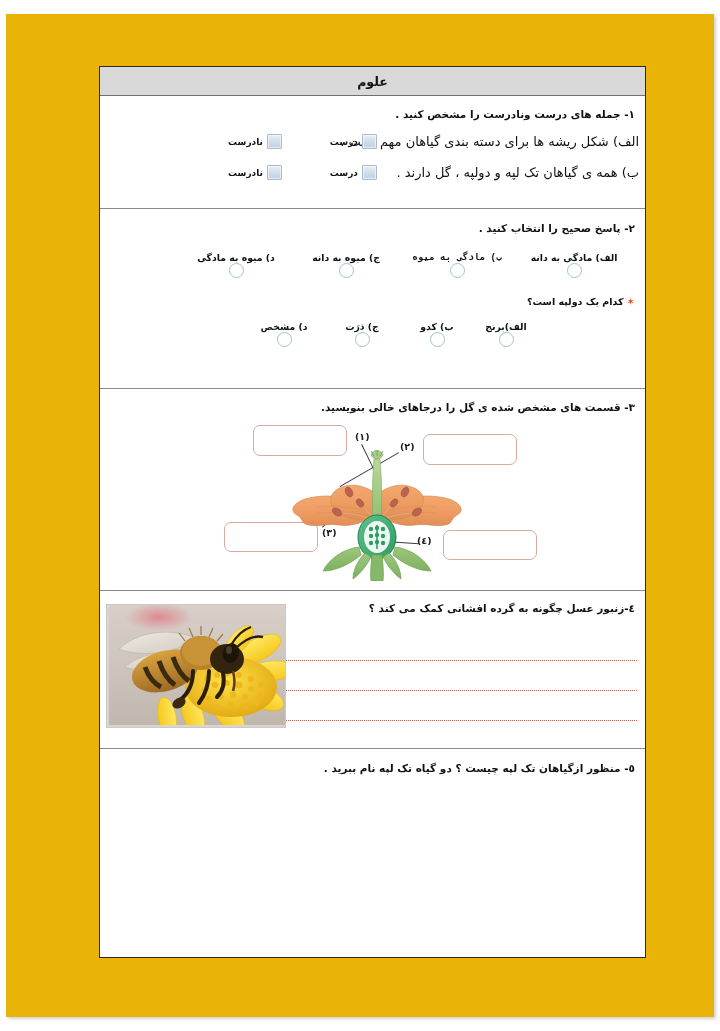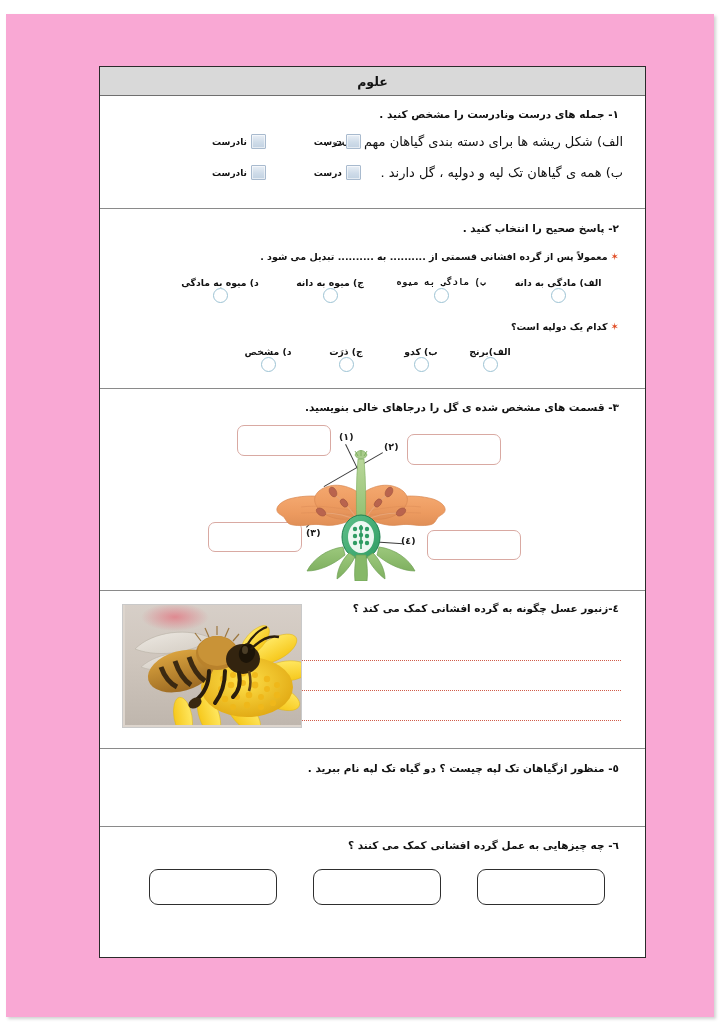--- a/index.html
+++ b/index.html
@@ -15,21 +15,21 @@
     font-family: "DejaVu Sans", "Liberation Sans", sans-serif;
   }
 
   
   #yellow-page {
     position: absolute;
     left: 6px;
     top: 14px;
     width: 708px;
     height: 1003px;
-    background: #f9a8d4;
+    background: #eab308;
     box-sizing: border-box;
     box-shadow: 2px 2px 3px rgba(0,0,0,0.18);
   }
   #top-white-strip {
     position: absolute;
     left: 6px;
     top: 0px;
     width: 708px;
     height: 8px;
     background: #ffffff;
@@ -61,21 +61,21 @@
     font-size: 12.5px;
     font-weight: bold;
     color: #111111;
     letter-spacing: 0.3px;
   }
 
   
   .section {
     position: relative;
     box-sizing: border-box;
-    padding: 0 22px;
+    padding: 0 6px;
   }
   .section + .section { border-top: 1.5px solid #8a8a8a; }
 
   .q-line {
     font-size: 10.5px;
     font-weight: bold;
     color: #111111;
     text-align: right;
     direction: rtl;
     white-space: nowrap;
@@ -291,23 +291,20 @@
         <div class="tf-option">
           <span class="checkbox"></span>
           <span class="tf-option-label">نادرست</span>
         </div>
       </div>
     </div>
 
     <div class="section" id="sec-q2">
       <div class="q-line">٢- پاسخ صحیح را انتخاب کنید .</div>
 
-      <div class="sub-q mc-prompt">
-        <span class="star">✶</span><span>معمولاً پس از گرده افشانی قسمتی از .......... به .......... تبدیل می شود .</span>
-      </div>
 
       <div class="mc-row indent-1">
         <div class="mc-opt mc-w-a">
           <span class="mc-opt-label">الف) مادگی به دانه</span>
           <span class="radio"></span>
         </div>
         <div class="mc-opt mc-w-b">
           <span class="mc-opt-label">ب) مادگی به میوه</span>
           <span class="radio"></span>
         </div>
@@ -563,23 +560,15 @@
             <ellipse cx="70" cy="98" rx="7" ry="5" transform="rotate(-30 70 98)" fill="#3a2810"></ellipse>
           </svg>
         </div>
       </div>
     </div>
 
     <div class="section" id="sec-q5">
       <div class="q-line">٥-  منظور ازگیاهان تک لپه چیست ؟ دو گیاه تک لپه نام ببرید .</div>
     </div>
 
-    <div class="section" id="sec-q6">
-      <div class="q-line">٦- چه چیزهایی به عمل گرده افشانی کمک می کنند ؟</div>
-      <div class="box-row">
-        <div class="blank-box"></div>
-        <div class="blank-box"></div>
-        <div class="blank-box"></div>
-      </div>
-    </div>
 
   </div>
 </div>
 
 </body></html>

